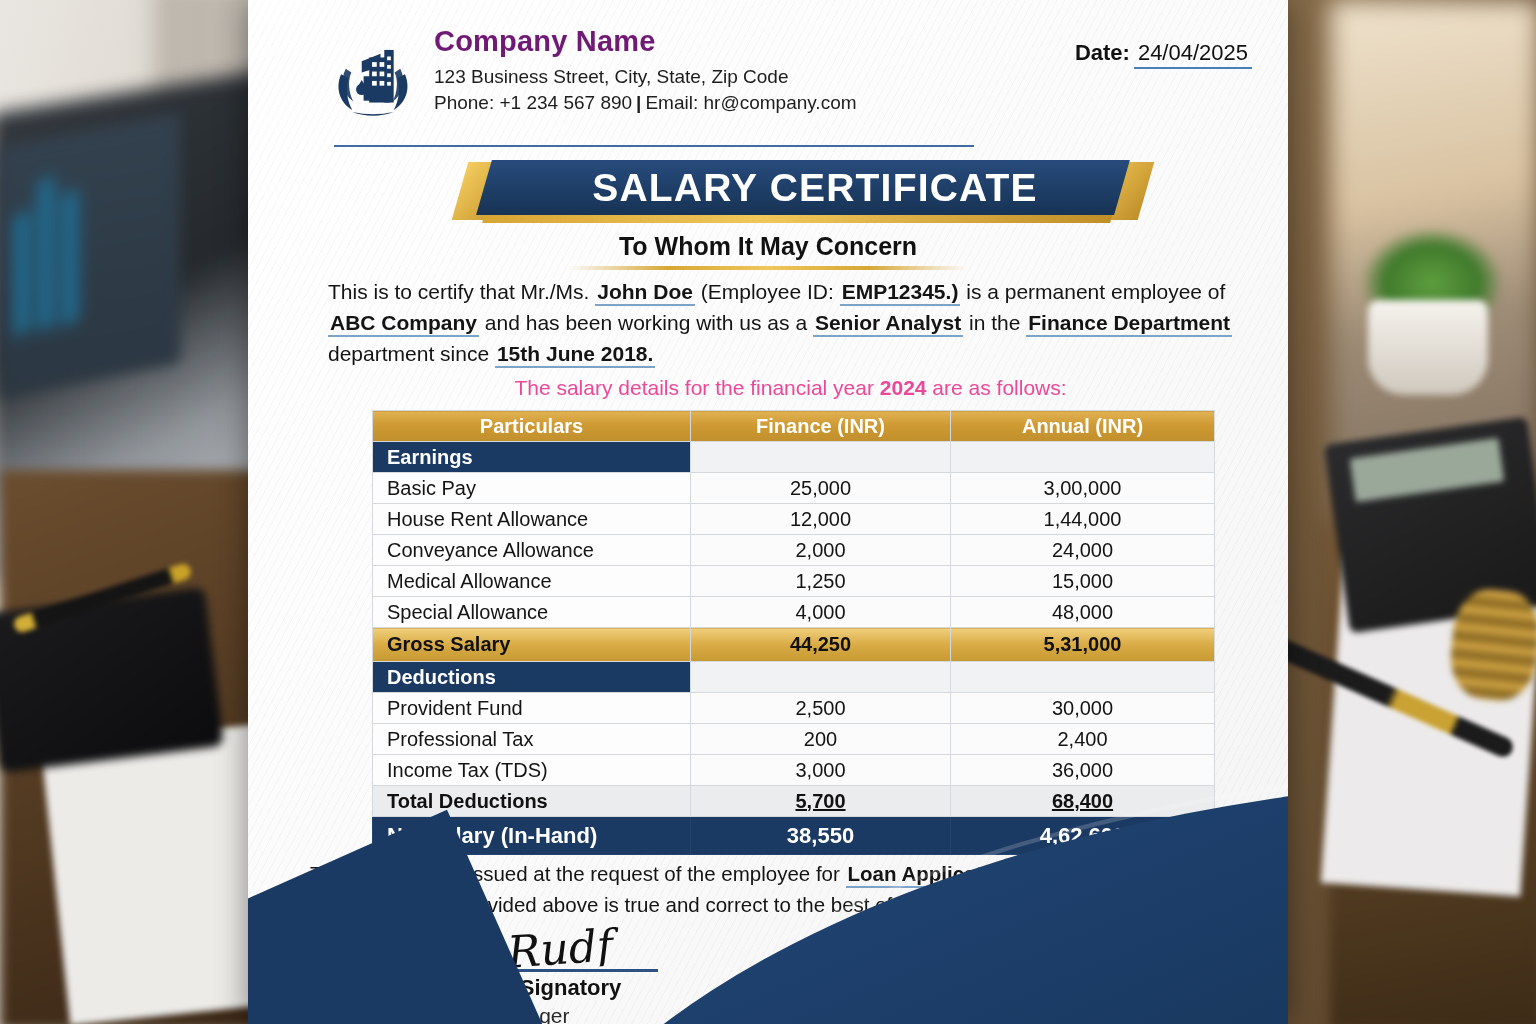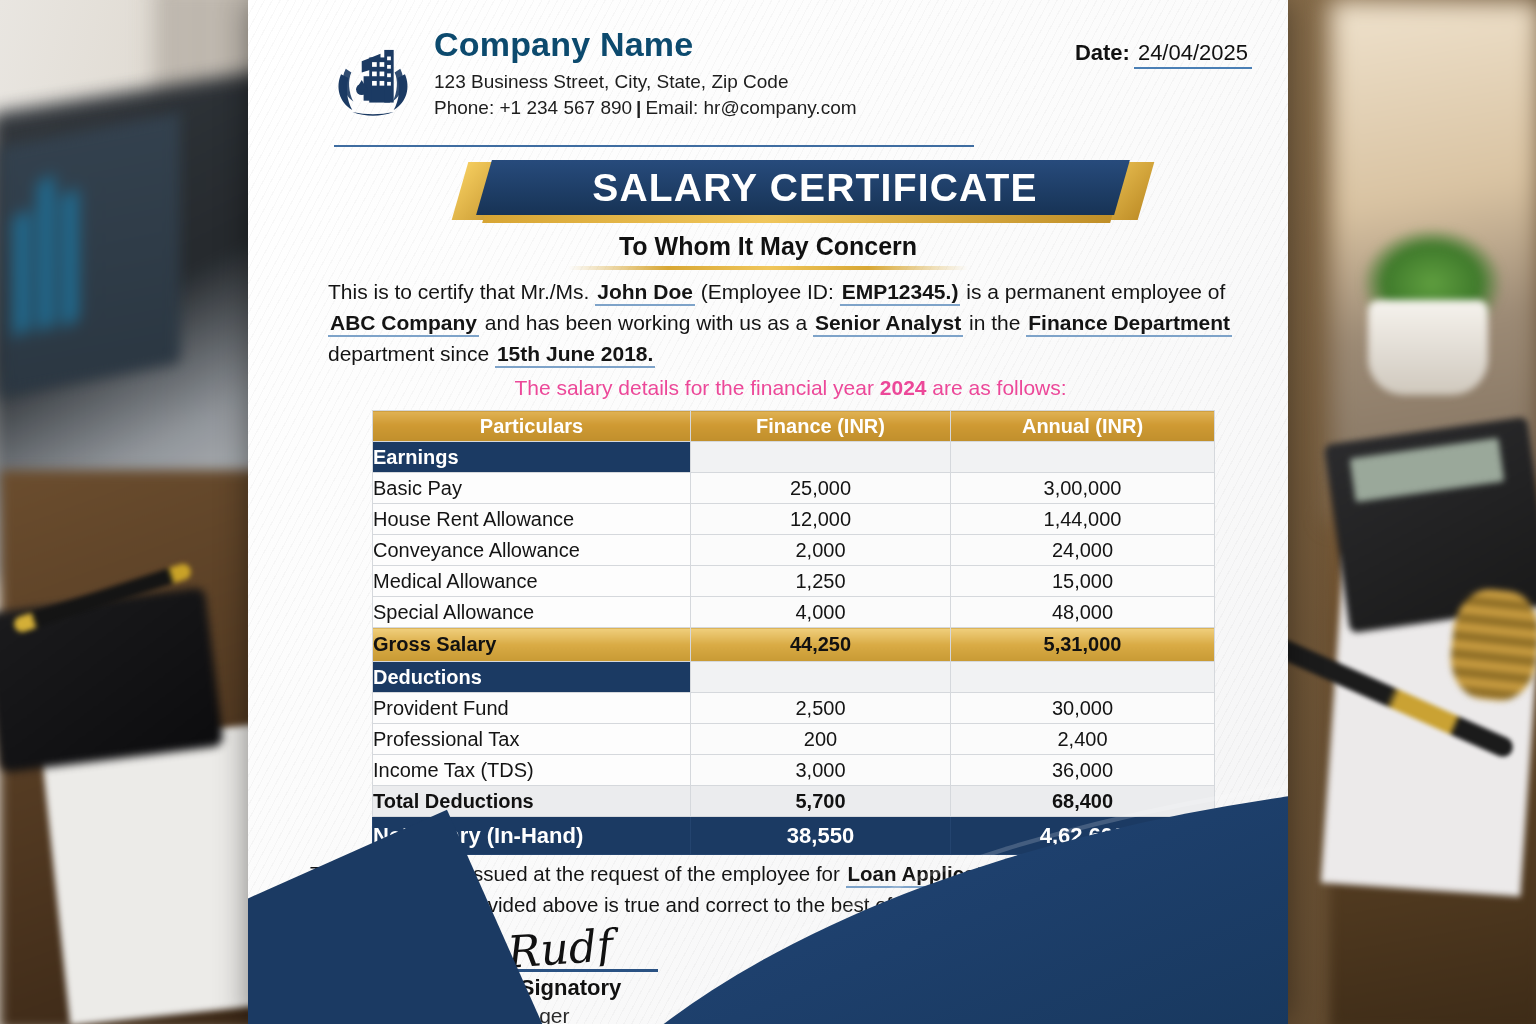--- a/index.html
+++ b/index.html
@@ -174,21 +174,21 @@
   }
 
   
   .head {
     position:absolute; left:0; top:26px; width:100%; height:130px;
     display:flex; align-items:flex-start; padding-left:78px; padding-right:36px;
   }
   .logo { width:94px; height:96px; flex:0 0 94px; margin-top:6px; }
   .company-block { margin-left:14px; }
   .company-name {
-    font-size:34px; font-weight:bold; color:#0c4a6e; letter-spacing:.2px;
+    font-size:29px; font-weight:bold; color:#701a75; letter-spacing:.2px;
     line-height:1.1;
   }
   .company-addr { font-size:19px; color:#1d1d1d; margin-top:6px; line-height:1.35; }
   .company-contact { font-size:19px; color:#1d1d1d; line-height:1.35; }
   .contact-sep { font-weight:bold; padding:0 4px; }
 
   .date-block {
     margin-left:auto; margin-top:14px; font-size:22px; color:#111; white-space:nowrap;
   }
   .date-label { font-weight:bold; }
@@ -255,21 +255,21 @@
   
   table.salary {
     position:absolute; left:124px; top:410px; width:842px;
     border-collapse:collapse; table-layout:fixed;
   }
   table.salary col.c1 { width:318px; }
   table.salary col.c2 { width:260px; }
   table.salary col.c3 { width:264px; }
 
   table.salary th, table.salary td {
-    height:31px; font-size:20px; padding:0 0;
+    height:31px; font-size:20px; padding:0 14px;
     border:1px solid #d5d8dc;
   }
   thead th {
     background: linear-gradient(180deg,#e0b254 0%,#cf9a33 45%,#c08f2c 100%);
     color:#ffffff; font-weight:bold; font-size:21px; text-align:center;
     border:1px solid #b9882a; height:36px;
   }
   thead th.th-first { text-align:center; }
 
   tr.section td {
@@ -284,21 +284,21 @@
     background: linear-gradient(180deg,#f0cf7d 0%,#d9ab45 50%,#c89a34 100%);
     color:#111; font-weight:bold; height:34px;
   }
   tr.gross td.label { text-align:left; }
   tr.gross td.num { text-align:center; }
 
   tr.total td {
     background:#ebecee; color:#111; font-weight:bold;
   }
   tr.total td.label { text-align:left; }
-  tr.total td.num { text-align:center; }
+  tr.total td.num { text-align:center;text-decoration:underline; }
 
   tr.net td {
     background:#1b3a63; color:#ffffff; font-weight:bold; font-size:22px; height:38px;
     border-color:#24446f;
   }
   tr.net td.label { text-align:left; }
   tr.net td.num { text-align:center; }
 
   
   .footer-text {

